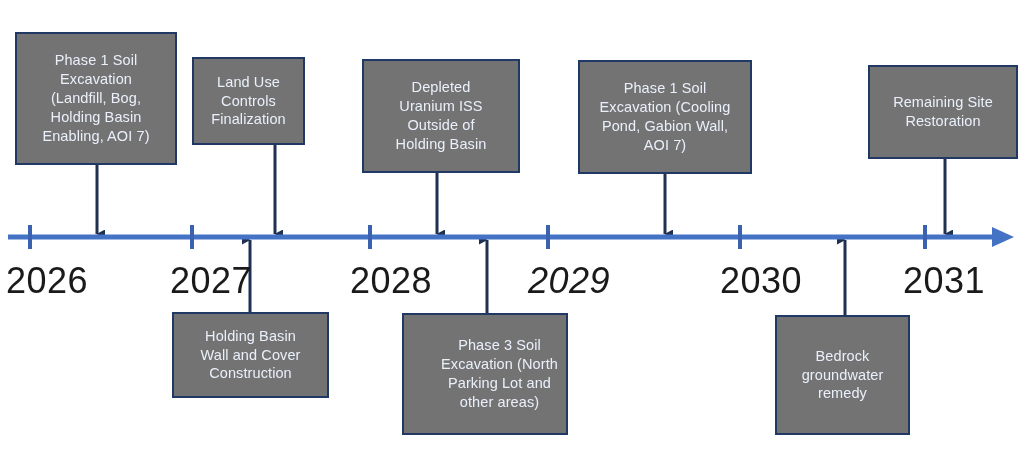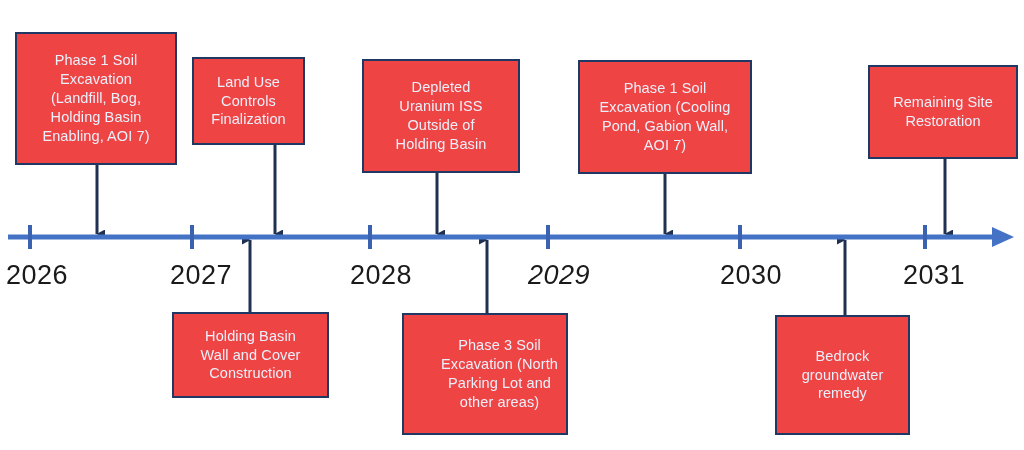--- a/index.html
+++ b/index.html
@@ -18,42 +18,42 @@
   #axis-layer {
     position: absolute;
     left: 0;
     top: 0;
     width: 1024px;
     height: 450px;
   }
   .milestone-box {
     position: absolute;
     box-sizing: border-box;
-    background: #ef4444;
+    background: #737373;
     border: 2px solid #1F3864;
     color: #EAF0FB;
     display: flex;
     align-items: center;
     justify-content: center;
     text-align: center;
     line-height: 1.30;
     font-size: 14.5px;
     letter-spacing: 0.1px;
     padding: 3px 5px;
     z-index: 3;
   }
   .milestone-text {
     display: block;
     width: 100%;
     white-space: pre-line;
   }
   .year-label {
     position: absolute;
     color: #1a1a1a;
-    font-size: 27px;
+    font-size: 36px;
     letter-spacing: 0.5px;
     white-space: nowrap;
     z-index: 2;
   }
 </style>
 </head>
 <body>
 
 <div id="canvas">
 

